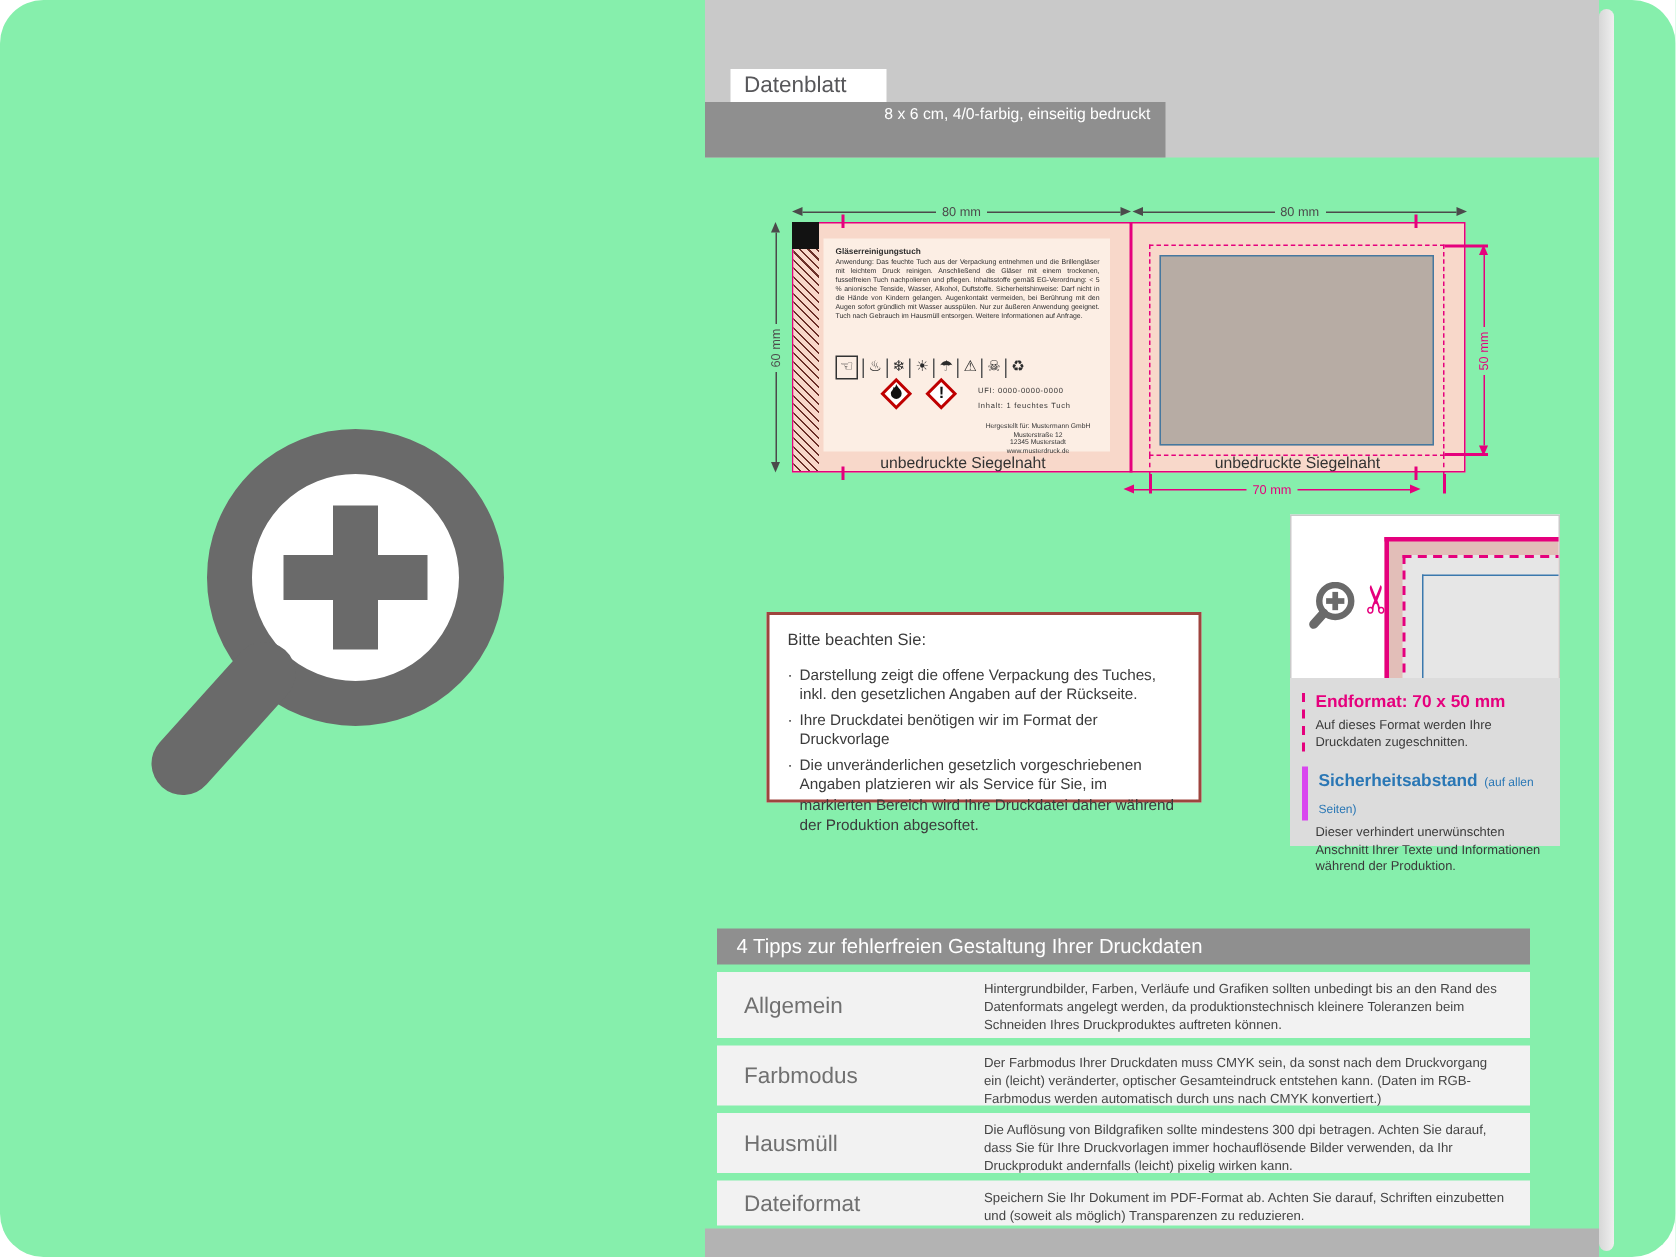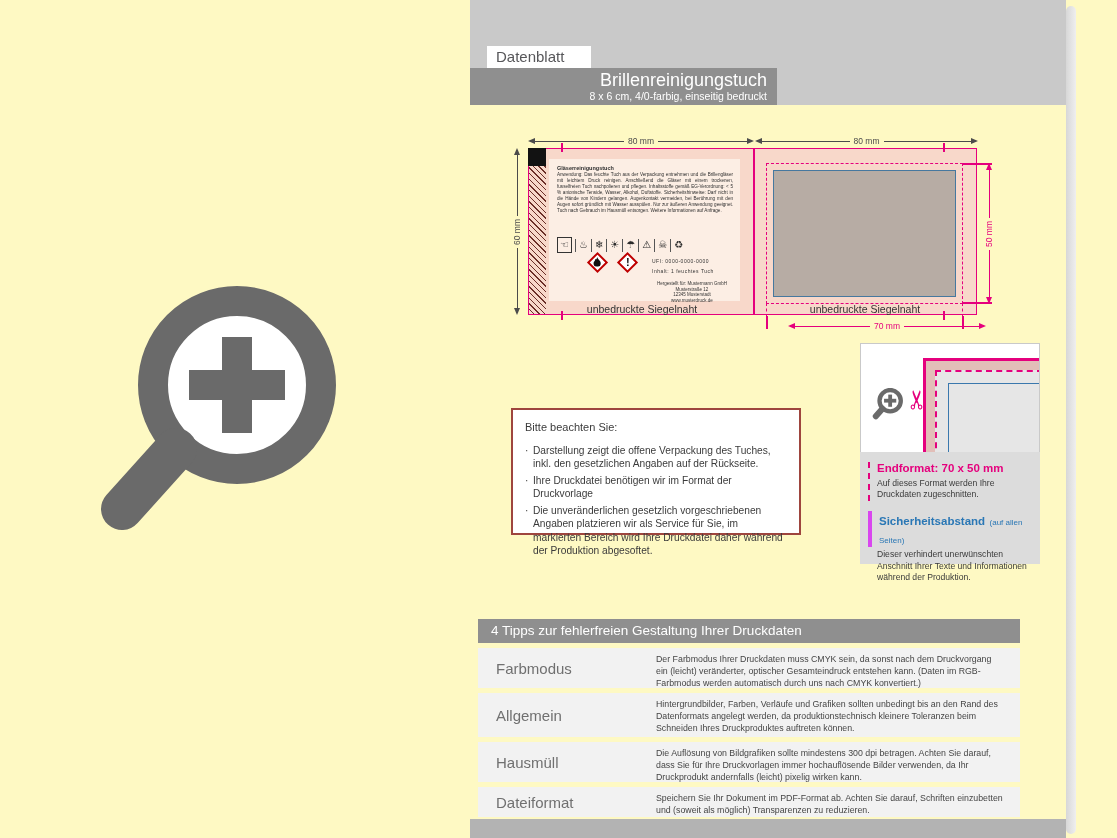--- a/index.html
+++ b/index.html
@@ -1,17 +1,17 @@
 <!DOCTYPE html>
 <html><head>
 <meta charset="utf-8">
 <style>
   html,body{margin:0;padding:0;background:#fff;}
-  #stage{position:relative;width:1117px;height:838px;background:#fef9c3;overflow:hidden;
-         font-family:"Liberation Sans",sans-serif;color:#3b3b3b;}
+  #stage{position:relative;width:1117px;height:838px;background:#86efac;overflow:hidden;
+         font-family:"Liberation Sans",sans-serif;color:#3b3b3b;border-radius:29px;}
   .abs{position:absolute;box-sizing:border-box;}
 
   
   .top-band{left:470px;top:0;width:596px;height:105px;background:#c9c9c9;}
   .shadow-strip{left:1066px;top:6px;width:10px;height:828px;background:linear-gradient(to right,#d7d7d7,#efefef);border-radius:5px;}
   .bottom-bar{left:470px;top:819px;width:596px;height:19px;background:#b3b3b3;}
   .datenblatt{left:487px;top:46px;width:104px;height:22px;background:#fff;font-size:15px;
               color:#57575a;line-height:22px;padding-left:9px;}
   .title-box{left:470px;top:68px;width:307px;height:37px;background:#8f8f8f;color:#fff;
              text-align:right;padding:2px 10px 0 0;}
@@ -98,21 +98,20 @@
 <body>
 
 <div id="stage">
 
   <div class="abs top-band"></div>
   <div class="abs shadow-strip"></div>
   <div class="abs bottom-bar"></div>
 
   <div class="abs datenblatt">Datenblatt</div>
   <div class="abs title-box">
-    <div class="t1">Brillenreinigungstuch</div>
     <div class="t2">8 x 6 cm, 4/0-farbig, einseitig bedruckt</div>
   </div>
 
   <svg class="abs" style="left:100px;top:285px" width="240" height="268" viewBox="0 0 240 268">
     <circle cx="137" cy="100" r="84" fill="#ffffff" stroke="#6a6a6a" stroke-width="30"></circle>
     <rect x="89" y="85" width="96" height="30" fill="#6a6a6a"></rect>
     <rect x="122" y="52" width="30" height="96" fill="#6a6a6a"></rect>
     <line x1="76" y1="164" x2="22" y2="224" stroke="#6a6a6a" stroke-width="42" stroke-linecap="round"></line>
   </svg>
 
@@ -200,21 +199,21 @@
     <span class="line"></span>
       <span class="ar-d"></span>
   </div>
   <div class="abs dim-v magenta" style="left:984px;top:163px;height:141px">
     <span class="ar-u"></span>
       <span class="line"></span>
     <span class="lbl">50 mm</span>
     <span class="line"></span>
       <span class="ar-d"></span>
   </div>
-  <div class="abs dim-h magenta" style="left:788px;top:321px;width:198px">
+  <div class="abs dim-h magenta" style="left:749px;top:321px;width:198px">
     <span class="ar-l"></span>
       <span class="line"></span>
     <span class="lbl">70 mm</span>
     <span class="line"></span>
       <span class="ar-r"></span>
   </div>
 
   <div class="abs note-box">
     <div class="nh">Bitte beachten Sie:</div>
     <div class="nb">
@@ -252,28 +251,28 @@
     </div>
     <div class="fmt-safety-h">
       <span class="fmt-safety-title">Sicherheitsabstand</span>
       <span class="fmt-safety-sub">(auf allen Seiten)</span>
     </div>
     <div class="fmt-safety-body">Dieser verhindert unerwünschten Anschnitt Ihrer Texte und Informationen während der Produktion.</div>
   </div>
 
   <div class="abs tips">
     <div class="tips-header">4 Tipps zur fehlerfreien Gestaltung Ihrer Druckdaten</div>
+    <div class="tip-row r1">
+      <div class="tip-label">Allgemein</div>
+      <div class="tip-text">Hintergrundbilder, Farben, Verläufe und Grafiken sollten unbedingt bis an den Rand des Datenformats angelegt werden, da produktionstechnisch kleinere Toleranzen beim Schneiden Ihres Druckproduktes auftreten können.</div>
+    </div>
     <div class="tip-row r2">
       <div class="tip-label">Farbmodus</div>
       <div class="tip-text">Der Farbmodus Ihrer Druckdaten muss CMYK sein, da sonst nach dem Druckvorgang ein (leicht) veränderter, optischer Gesamteindruck entstehen kann. (Daten im RGB-Farbmodus werden automatisch durch uns nach CMYK konvertiert.)</div>
     </div>
-    <div class="tip-row r1">
-      <div class="tip-label">Allgemein</div>
-      <div class="tip-text">Hintergrundbilder, Farben, Verläufe und Grafiken sollten unbedingt bis an den Rand des Datenformats angelegt werden, da produktionstechnisch kleinere Toleranzen beim Schneiden Ihres Druckproduktes auftreten können.</div>
-    </div>
     <div class="tip-row r3">
       <div class="tip-label">Hausmüll</div>
       <div class="tip-text">Die Auflösung von Bildgrafiken sollte mindestens 300 dpi betragen. Achten Sie darauf, dass Sie für Ihre Druckvorlagen immer hochauflösende Bilder verwenden, da Ihr Druckprodukt andernfalls (leicht) pixelig wirken kann.</div>
     </div>
     <div class="tip-row r4">
       <div class="tip-label">Dateiformat</div>
       <div class="tip-text">Speichern Sie Ihr Dokument im PDF-Format ab. Achten Sie darauf, Schriften einzubetten und (soweit als möglich) Transparenzen zu reduzieren.</div>
     </div>
   </div>
 

